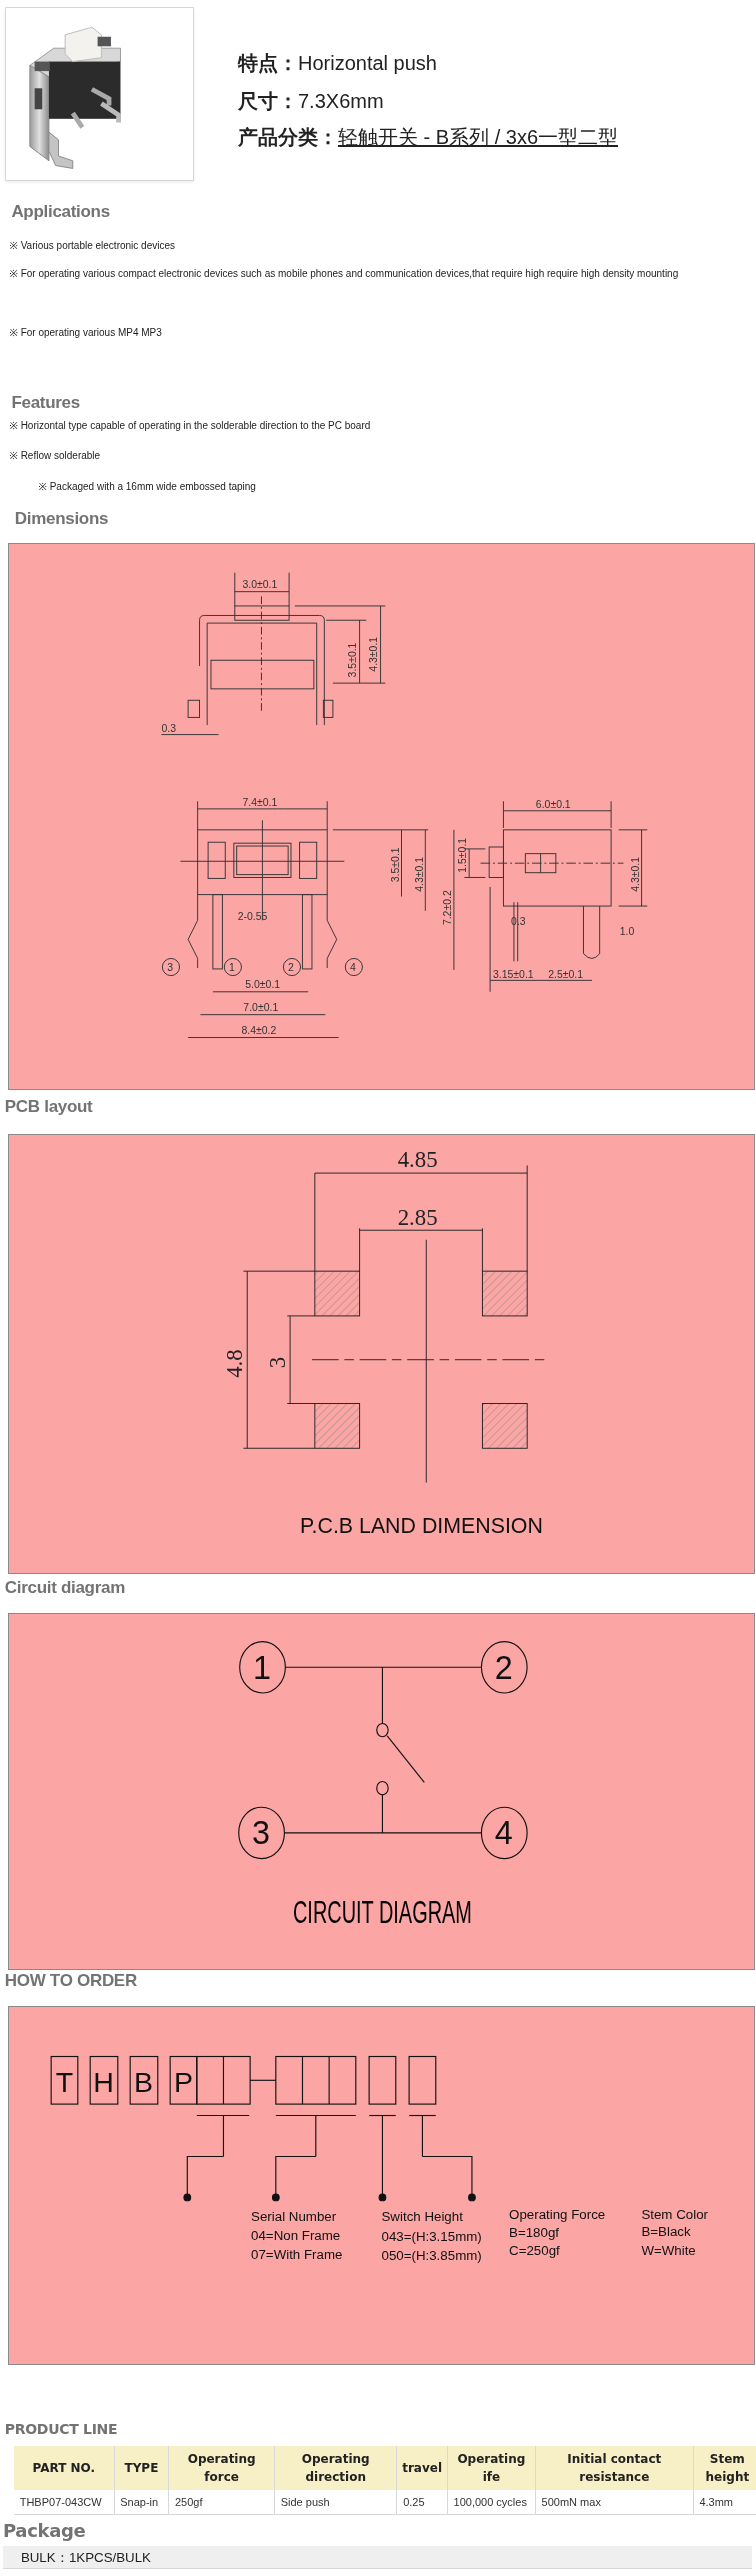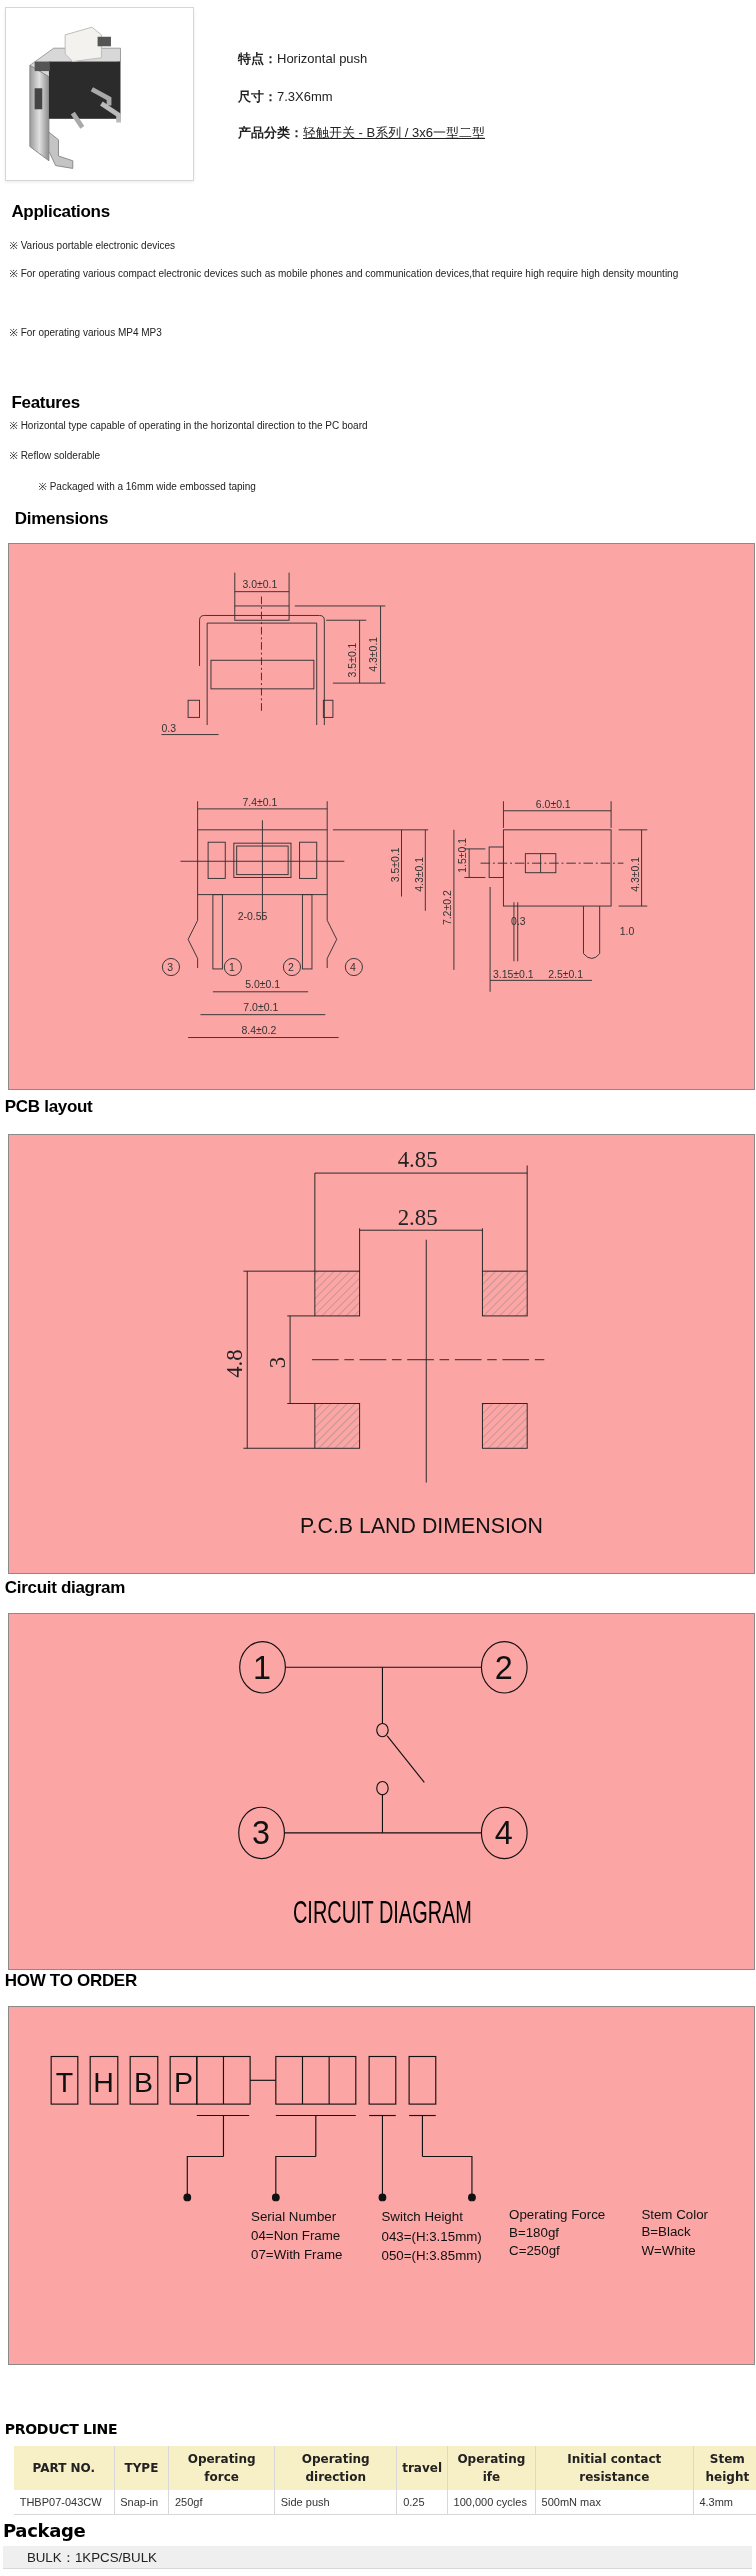--- a/index.html
+++ b/index.html
@@ -1,35 +1,35 @@
 <!DOCTYPE html>
 <html><head>
 <meta charset="utf-8">
 <style>
   html, body { margin:0; padding:0; background:#fff; }
   body { width:757px; height:2576px; position:relative; overflow:hidden;
          font-family:"Liberation Sans", sans-serif; color:#222; }
   .abs { position:absolute; }
   .photo { left:4.8px; top:6.7px; width:187px; height:172px; border:1px solid #d6d6d6; background:#fff;
            box-shadow:0 1.9px 2.9px rgba(0,0,0,0.08); }
-  .spec { left:238px; font-size:13px; color:#222; }
+  .spec { left:238px; font-size:20px; color:#222; }
   .spec b { font-weight:bold; }
-  .sec-h { font-weight:bold; color:#000000; font-size:17px; letter-spacing:-0.3px; }
+  .sec-h { font-weight:bold; color:#737373; font-size:17px; letter-spacing:-0.3px; }
   .item { font-size:10px; color:#222; left:9.5px; width:743px; line-height:25px; }
   .box { border:1.9px solid #8a8a8a; background:#fca5a5; left:8px; width:745px; }
   svg text { font-family:"Liberation Sans", sans-serif; }
   .mono { font-family:"Liberation Mono", monospace; }
   .serif { font-family:"Liberation Serif", serif; }
   table.pl { border-collapse:collapse; position:absolute; left:14px; top:2446px; width:747px; font-size:11px; }
   table.pl th { background:#f7efc6; color:#222; font-family:"DejaVu Sans", sans-serif; font-weight:bold; font-size:12px;
                 border-right:1px solid #d8d8d8; padding:2.9px 3.8px; height:38px; line-height:18px; }
   table.pl td { border-right:1px solid #d8d8d8; border-bottom:1px solid #d8d8d8; padding:3.8px 5.7px; height:17px; color:#333; }
   table.pl tr > *:last-child { border-right:none; }
   .pkg { left:2.9px; top:2546px; width:749px; height:23px; background:#efefef; border-bottom:1px solid #d8d8d8;
-         font-size:13.3px; line-height:23px; padding-left:24px; box-sizing:border-box; color:#222; }
+         font-size:13.3px; line-height:23px; padding-left:18px; box-sizing:border-box; color:#222; }
 </style>
 </head>
 <body>
 
 <div class="abs photo">
   <svg width="187" height="172" viewBox="0 0 196 180">
     <defs>
       <linearGradient id="metal" x1="0" x2="1">
           <stop offset="0" stop-color="#9a9a9a"></stop>
           <stop offset="0.5" stop-color="#e0e0e0"></stop>
@@ -53,21 +53,21 @@
 <div class="abs spec" style="top:50px;"><b>特点：</b><span>Horizontal push</span></div>
 <div class="abs spec" style="top:88px;"><b>尺寸：</b><span>7.3X6mm</span></div>
 <div class="abs spec" style="top:124px;"><b>产品分类：</b><span style="text-decoration:underline;">轻触开关 - B系列 / 3x6一型二型</span></div>
 
 <div class="abs sec-h" style="left:11.4px; top:202px;">Applications</div>
 <div class="abs item" style="top:233px;">※ Various portable electronic devices</div>
 <div class="abs item" style="top:261px; width:739px;">※ For operating various compact electronic devices such as mobile phones and communication devices,that require high require high density mounting</div>
 <div class="abs item" style="top:320px;">※ For operating various MP4 MP3</div>
 
 <div class="abs sec-h" style="left:11.4px; top:381px;margin-top:12px;">Features</div>
-<div class="abs item" style="top:413px;">※ Horizontal type capable of operating in the horizontal direction to the PC board</div>
+<div class="abs item" style="top:413px;">※ Horizontal type capable of operating in the solderable direction to the PC board</div>
 <div class="abs item" style="top:443px;">※ Reflow solderable</div>
 <div class="abs item" style="top:474px;margin-left:29px;">※ Packaged with a 16mm wide embossed taping</div>
 
 <div class="abs sec-h" style="left:4.8px; top:509px;margin-left:10px;">Dimensions</div>
 <div class="abs box" style="top:543px; height:545px;">
   <svg width="745" height="545" viewBox="0 0 782 572" fill="none" stroke="#333" stroke-width="1" font-size="11">
 
     <g>
       <rect x="237" y="65" width="57" height="15"></rect>
       <path d="M200 128 L200 80 Q200 75 205 75 L326 75 Q331 75 331 80 L331 190"></path>

